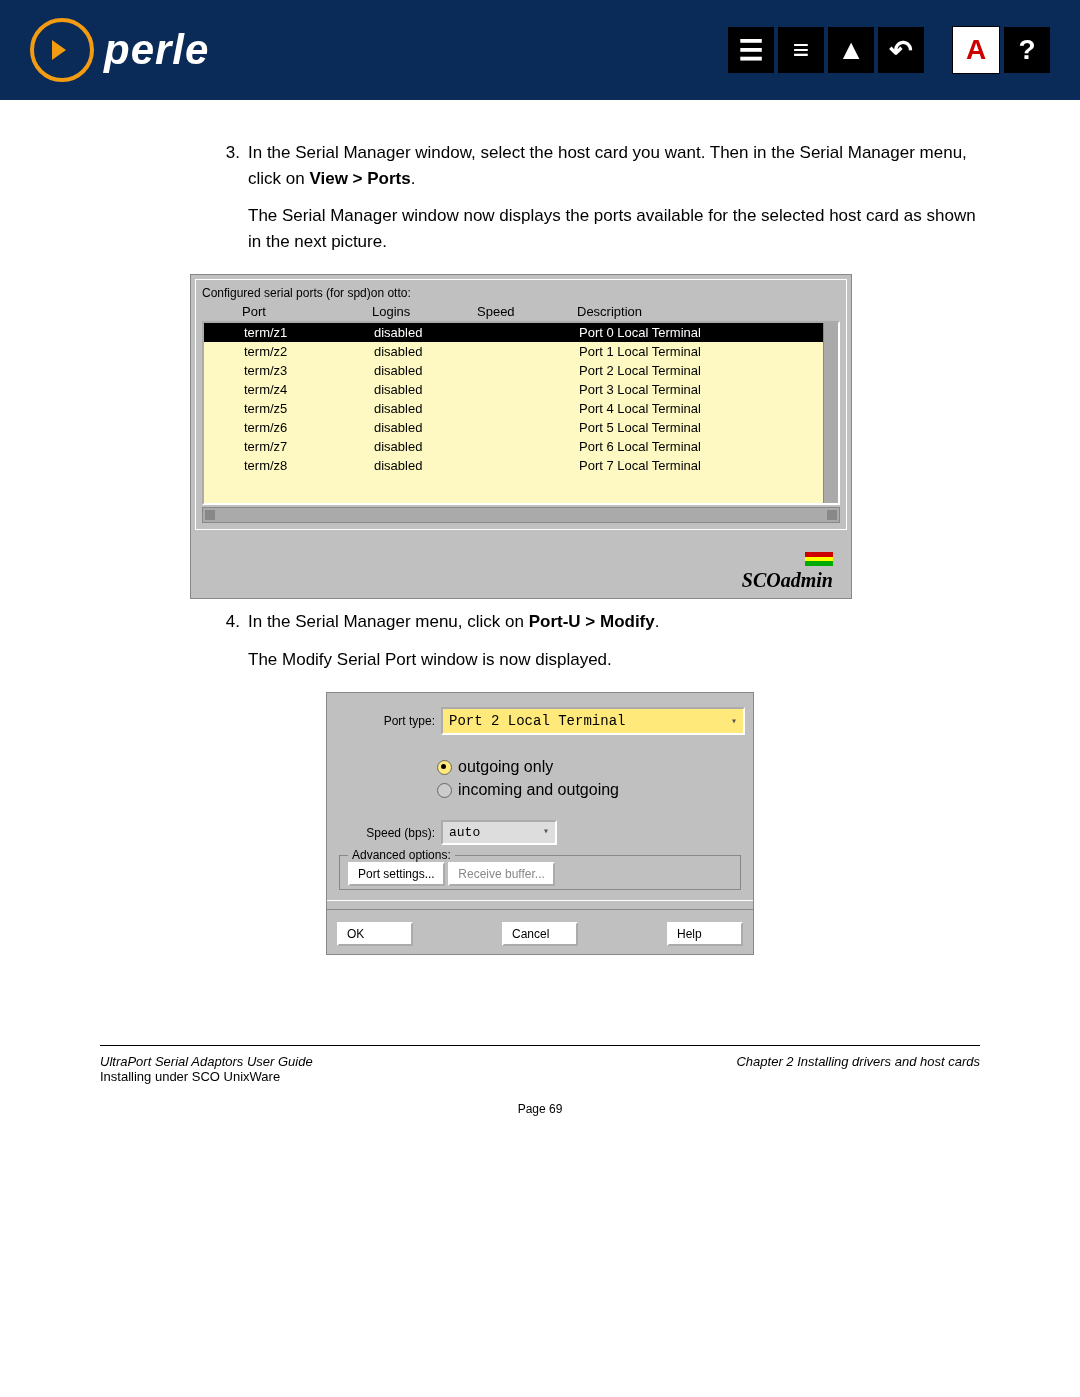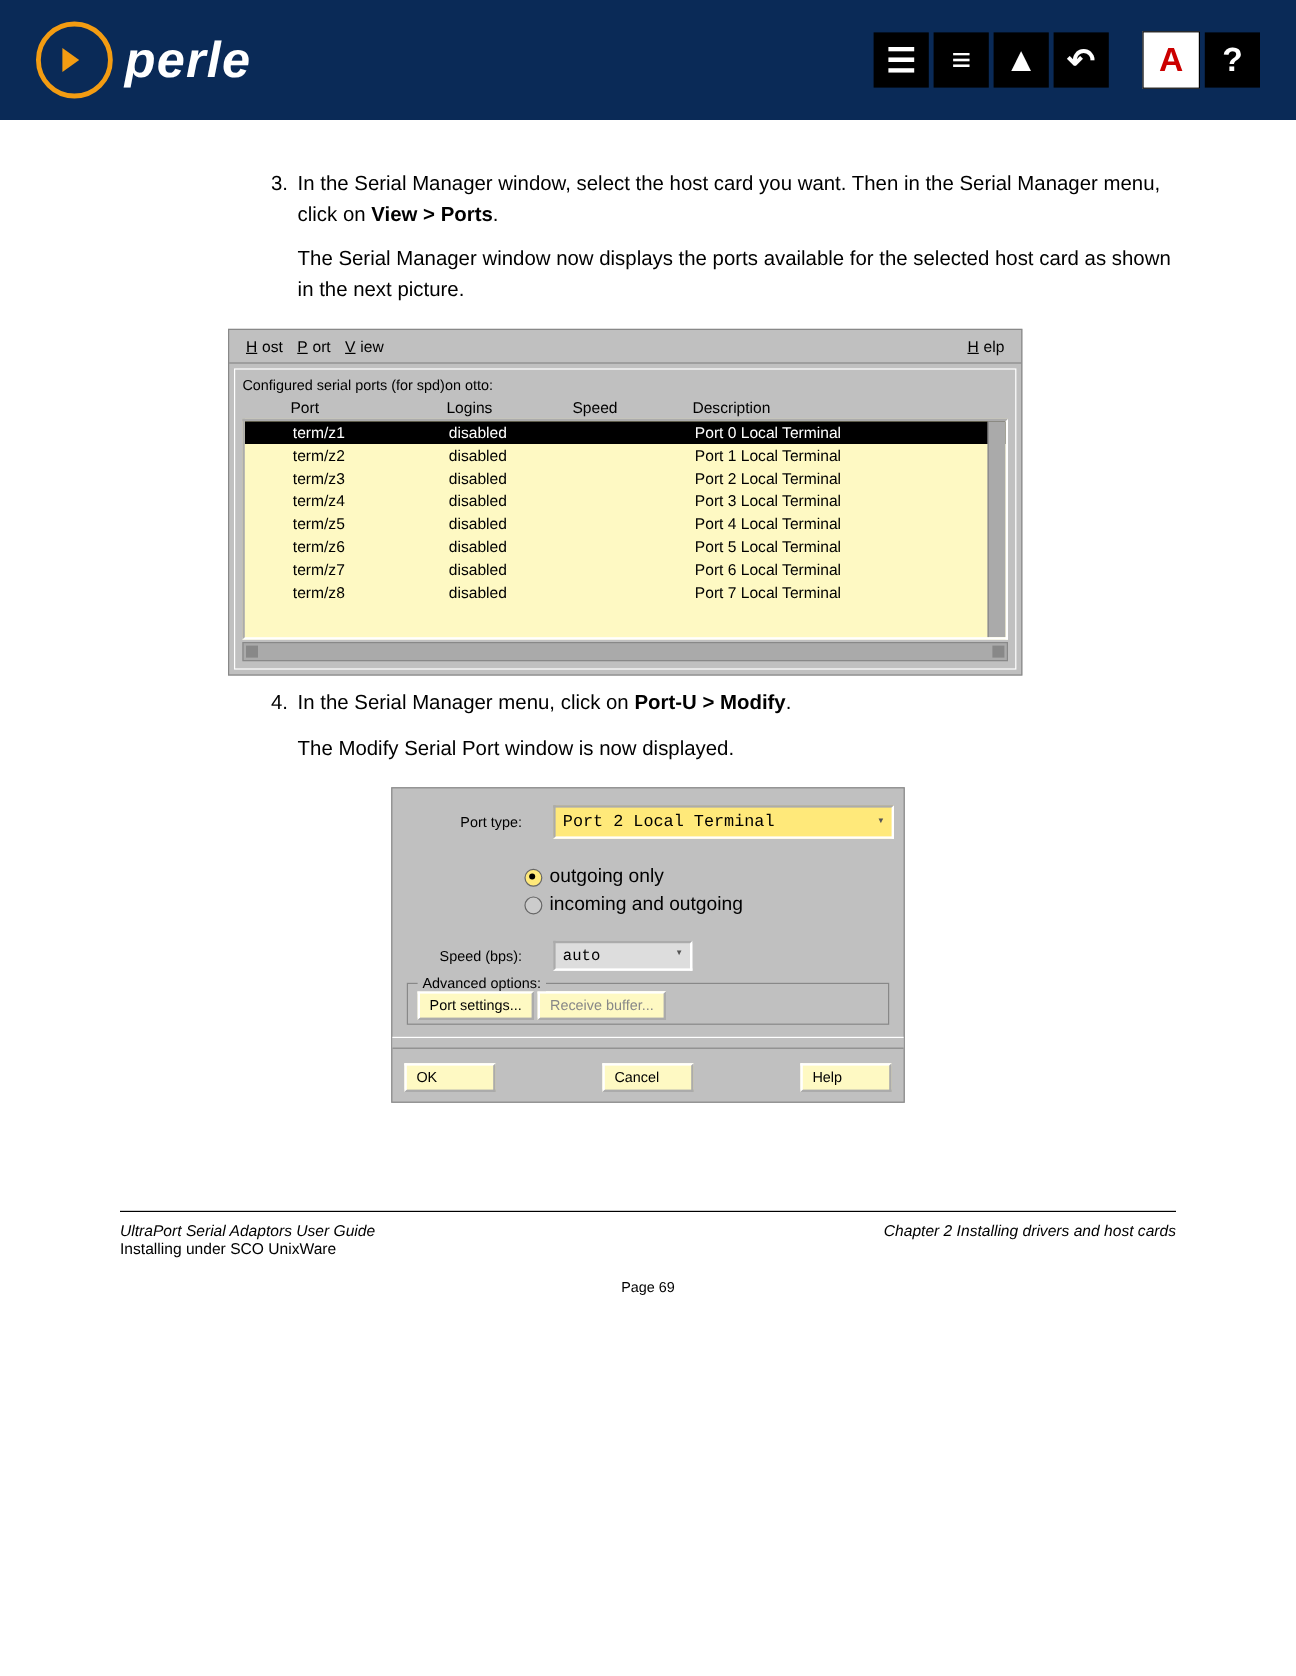--- a/index.html
+++ b/index.html
@@ -183,21 +183,20 @@
     width: 410px;
     background: #c0c0c0;
     border: 1px solid #888;
     padding: 8px;
     font-size: 13px;
   }
   .field-row {
     display: flex;
     align-items: center;
     margin: 6px 0;
-    gap: 20px;
   }
   .field-label {
     width: 100px;
     text-align: right;
     padding-right: 6px;
     font-size: 12px;
   }
   .combo {
     flex: 1;
     background: #ffe97a;
@@ -254,21 +253,21 @@
   }
   .fieldset-legend {
     position: absolute;
     top: -8px;
     left: 8px;
     background: #c0c0c0;
     padding: 0 4px;
     font-size: 12px;
   }
   .btn {
-    background: #fef9c3;
+    background: #ffffff;
     border: 2px outset #fff;
     padding: 3px 8px;
     font-size: 12px;
     cursor: pointer;
   }
   .btn.disabled { color: #888; }
   .dialog-sep {
     height: 8px;
     border-top: 1px solid #fff;
     border-bottom: 1px solid #888;
@@ -327,28 +326,20 @@
 
   <div class="step">
     <div class="step-num">3.</div>
     <div class="step-text">
       <span>In the Serial Manager window, select the host card you want. Then in the Serial Manager menu, click on </span><span class="bold">View &gt; Ports</span><span>.</span>
     </div>
   </div>
   <div class="step-followup">The Serial Manager window now displays the ports available for the selected host card as shown in the next picture.</div>
 
   <div class="sm-window">
-    <div class="sm-menubar">
-      <div class="left">
-        <span><span class="u">H</span><span>ost</span></span>
-        <span><span class="u">P</span><span>ort</span></span>
-        <span><span class="u">V</span><span>iew</span></span>
-      </div>
-      <span><span class="u">H</span><span>elp</span></span>
-    </div>
     <div class="sm-body">
       <div class="sm-caption">Configured serial ports (for spd)on otto:</div>
       <div class="sm-headers">
         <div class="col-port">Port</div>
         <div class="col-logins">Logins</div>
         <div class="col-speed">Speed</div>
         <div class="col-desc">Description</div>
       </div>
       <div class="sm-list">
         <div id="rows-container">
@@ -398,20 +389,24 @@
               <div class="col-port">term/z8</div>
               <div class="col-logins">disabled</div>
               <div class="col-speed"></div>
               <div class="col-desc">Port 7 Local Terminal</div>
             </div>
           </div>
         <div class="sm-scroll-v"></div>
       </div>
       <div class="sm-hscroll"></div>
     </div>
+    <div class="sco-admin">
+      <span class="sco-flag"></span><br>
+      <span>SCOadmin</span>
+    </div>
   </div>
 
   <div class="step">
     <div class="step-num">4.</div>
     <div class="step-text">
       <span>In the Serial Manager menu, click on </span><span class="bold">Port-U &gt; Modify</span><span>.</span>
     </div>
   </div>
   <div class="step-followup">The Modify Serial Port window is now displayed.</div>
 

